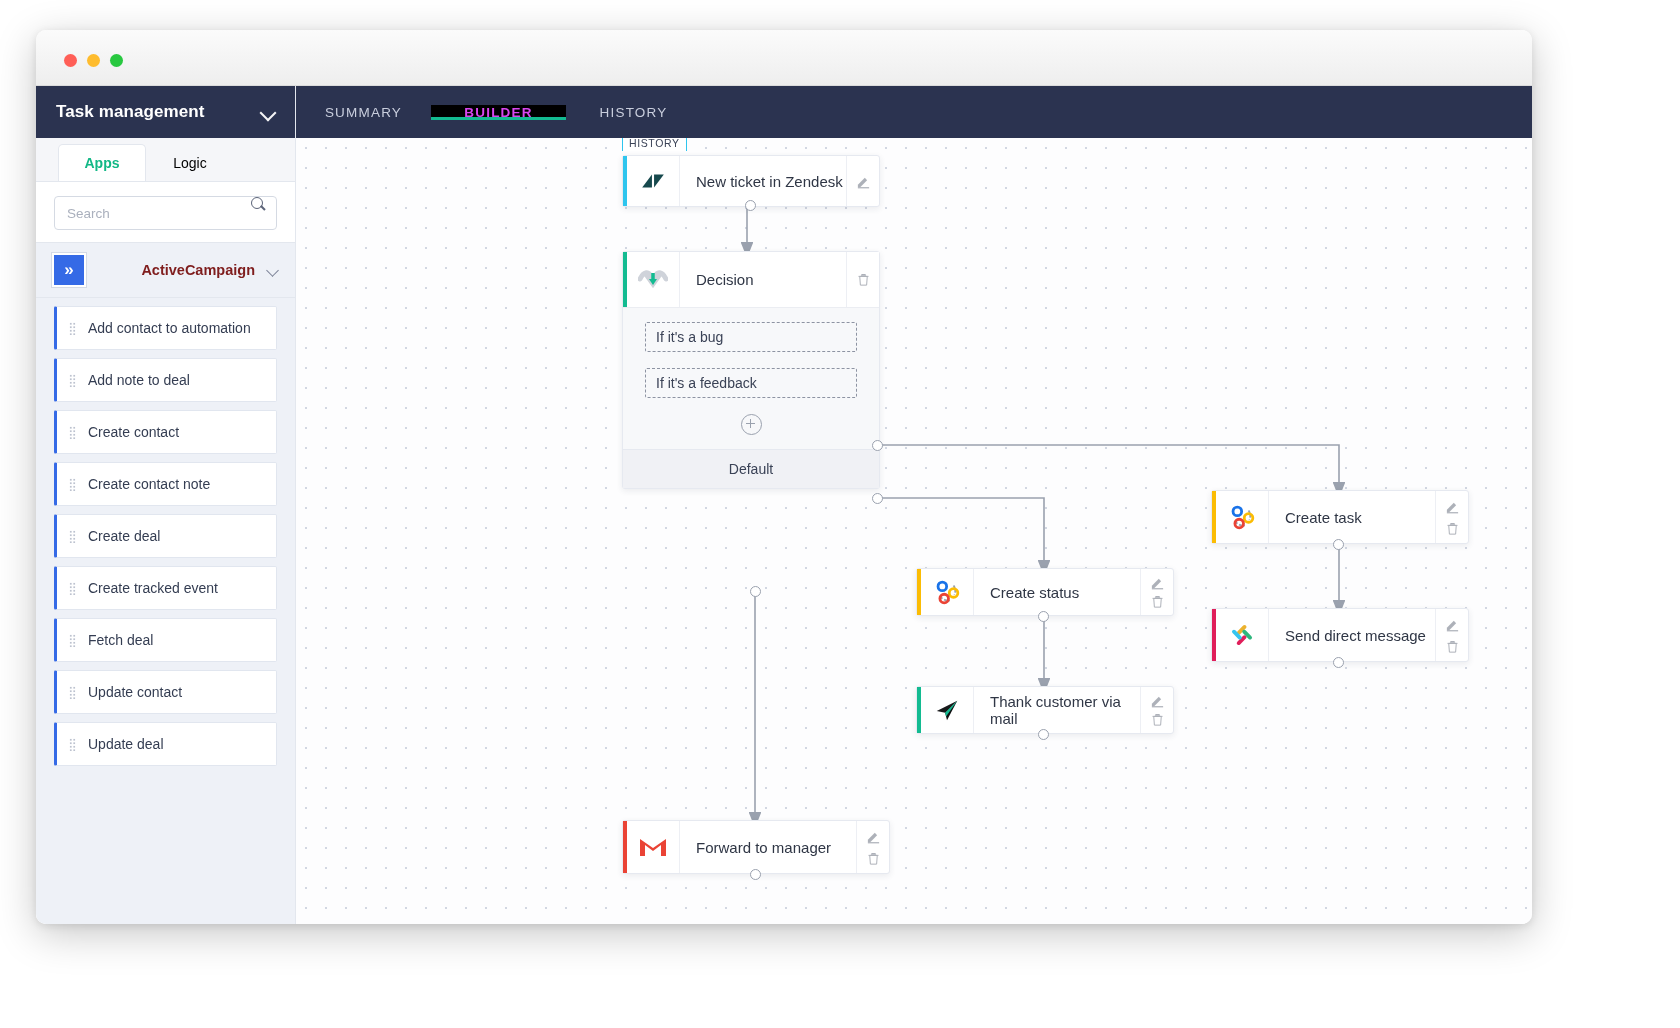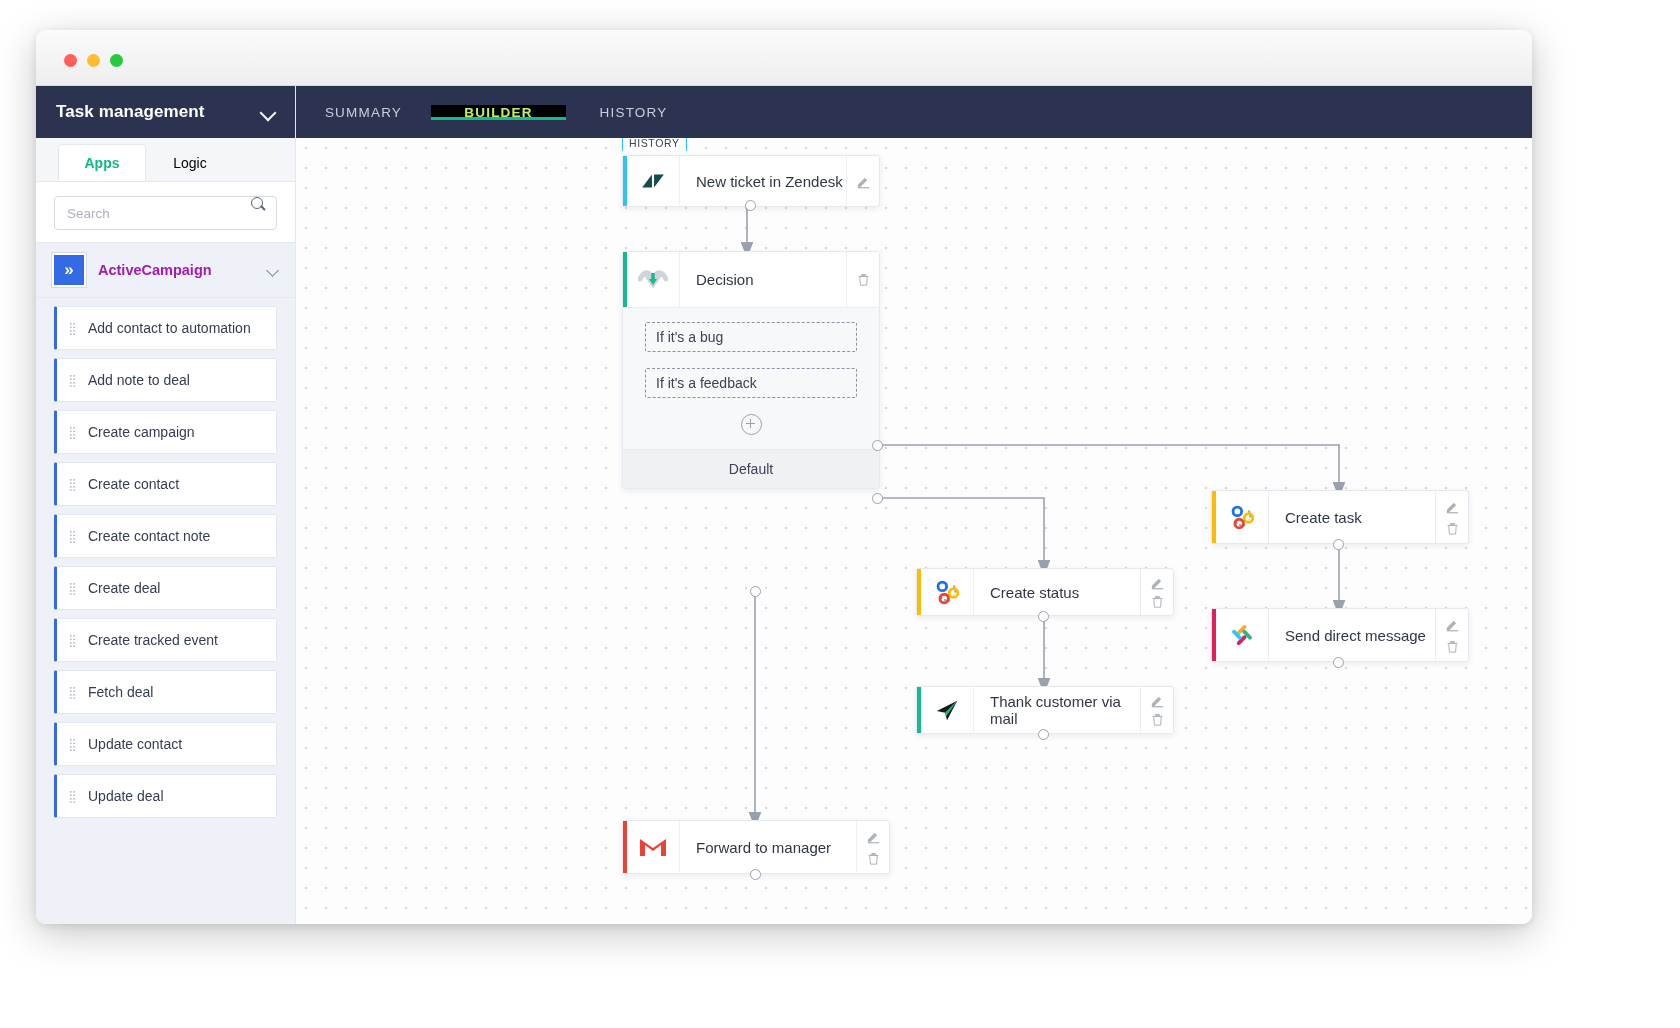--- a/index.html
+++ b/index.html
@@ -73,21 +73,21 @@
 
   .app-group {
     background: #eef1f7; border-top: 1px solid #e3e7ee; border-bottom: 1px solid #e3e7ee;
     display: flex; align-items: center; padding: 10px 16px; gap: 12px;
   }
   .ac-icon {
     width: 30px; height: 30px; background: #356ae6; border: 2px solid #fff;
     display: flex; align-items: center; justify-content: center;
     color: #fff; font-size: 17px; font-weight: bold; box-shadow: 0 0 0 1px #d4dae6;
   }
-  .app-group-name { flex: 1; font-size: 14.5px; font-weight: bold; color: #a21caf; }
+  .app-group-name { flex: 1; font-size: 14.5px; font-weight: bold; color: #7f1d1d; text-align: right; }
   .chev-sm { width: 12px; height: 12px; position: relative; }
   .chev-sm::before {
     content: ''; position: absolute; left: 1px; top: 2px; width: 8px; height: 8px;
     border-right: 1.5px solid #7a8196; border-bottom: 1.5px solid #7a8196; transform: rotate(45deg);
   }
   .action-list { flex: 1; overflow: hidden; background: #eef1f7; padding: 8px 18px 0 18px; box-sizing: border-box; }
   .action-item {
     height: 44px; background: #fff; border: 1px solid #e1e6ef; border-left: 3px solid #356ae6;
     margin-bottom: 8px; display: flex; align-items: center; gap: 12px; padding: 0 12px;
     border-radius: 2px; cursor: pointer; box-sizing: border-box;
@@ -97,21 +97,21 @@
     background-size: 3.5px 3.5px; opacity: .95; }
   .action-label { font-size: 14px; color: #343d52; }
 
   
   .canvas-col { flex: 1; display: flex; flex-direction: column; }
   .topbar { height: 52px; background: #2b3350; display: flex; align-items: center; }
   .ttab {
     min-width: 135px; display: flex; align-items: center; justify-content: center;
     color: #c9cedd; font-size: 13.5px; letter-spacing: 1.2px; cursor: pointer; position: relative;
   }
-  .ttab.active { background: #000; color: #bef264; font-weight: bold; }
+  .ttab.active { background: #000; color: #d946ef; font-weight: bold; }
   .ttab.active::after { content: ''; position: absolute; left: 0; right: 0; bottom: 0; height: 3px; background: #13bb91; }
   .canvas {
     flex: 1; position: relative; overflow: hidden;
     background-color: #fdfdfe;
     background-image: radial-gradient(#d2d7e2 1px, transparent 1.1px);
     background-size: 20px 20px;
   }
   .edges { position: absolute; inset: 0; pointer-events: none; }
 
   
@@ -206,24 +206,20 @@
       </div>
 
       <div class="action-list">
         <div class="action-item">
           <div class="grip"></div>
           <div class="action-label">Add contact to automation</div>
         </div>
         <div class="action-item">
           <div class="grip"></div>
           <div class="action-label">Add note to deal</div>
-        </div>
-        <div class="action-item">
-          <div class="grip"></div>
-          <div class="action-label">Create campaign</div>
         </div>
         <div class="action-item">
           <div class="grip"></div>
           <div class="action-label">Create contact</div>
         </div>
         <div class="action-item">
           <div class="grip"></div>
           <div class="action-label">Create contact note</div>
         </div>
         <div class="action-item">

